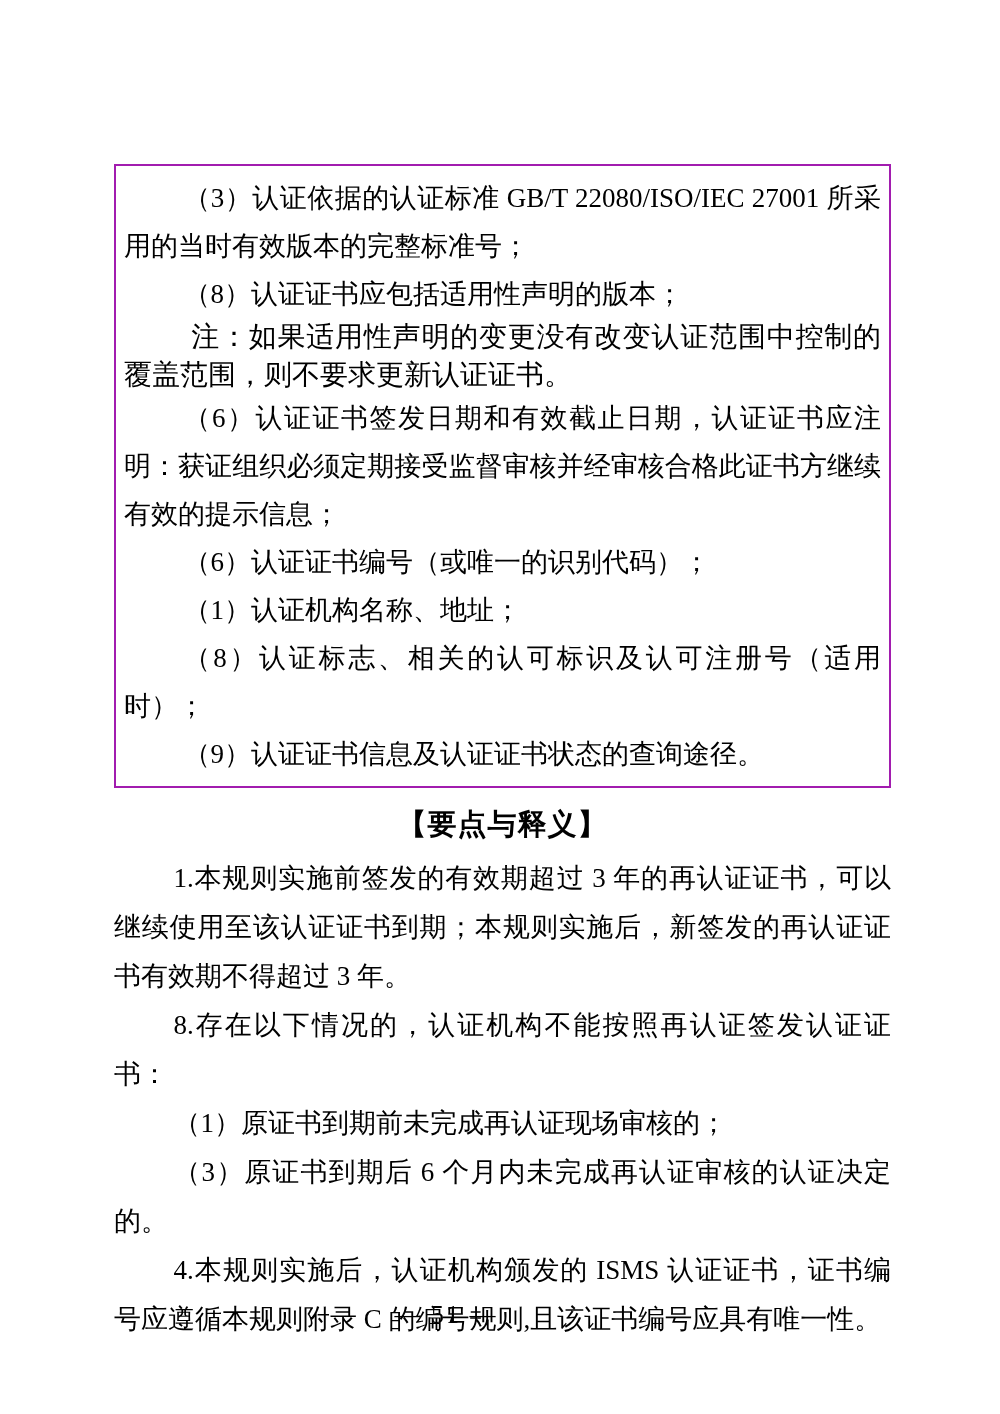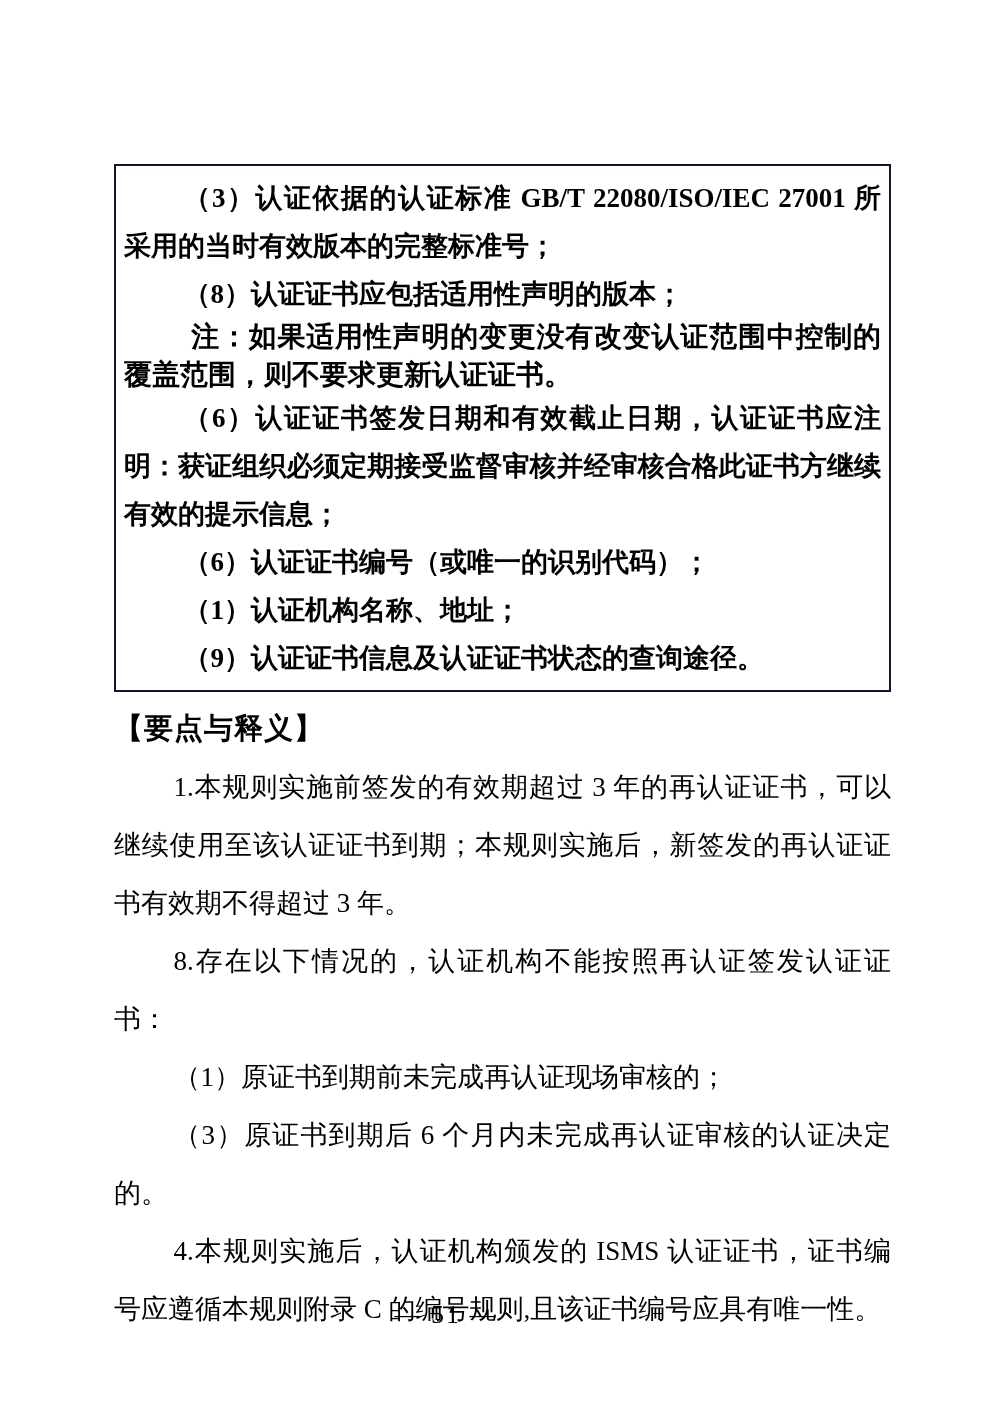--- a/index.html
+++ b/index.html
@@ -24,23 +24,22 @@
     position: absolute;
     left: 114px;
     top: 0;
     width: 777px;
   }
   
   .top-box {
     box-sizing: border-box;
     margin-top: 164px;
     width: 777px;
-    border: 2px solid #0f172a;
+    border: 2px solid #a21caf;
     padding: 8px 8px 8px 8px;
-    font-weight: bold;
   }
   .top-box p {
     margin: 0;
   }
   .box-item {
     font-size: 27px;
     line-height: 48px;
     text-indent: 2.2em;
     text-align: justify;
   }
@@ -51,26 +50,27 @@
     text-align: justify;
   }
   
   .section-heading {
     margin: 16px 0 0 0;
     font-family: "Liberation Sans", "DejaVu Sans", sans-serif;
     font-weight: bold;
     font-size: 29px;
     line-height: 40px;
     letter-spacing: 1px;
+    text-align: center;
   }
   
   .body-para {
     margin: 0;
     font-size: 27px;
-    line-height: 58px;
+    line-height: 49px;
     text-indent: 2.2em;
     text-align: justify;
   }
   .body-para.first {
     margin-top: 10px;
   }
   
   .footer {
     position: absolute;
     left: 0;
@@ -88,20 +88,21 @@
 <div class="page">
   <div class="content">
 
     <div class="top-box">
       <p class="box-item">（3）认证依据的认证标准 GB/T 22080/ISO/IEC 27001 所采用的当时有效版本的完整标准号；</p>
       <p class="box-item">（8）认证证书应包括适用性声明的版本；</p>
       <p class="box-note">注：如果适用性声明的变更没有改变认证范围中控制的覆盖范围，则不要求更新认证证书。</p>
       <p class="box-item">（6）认证证书签发日期和有效截止日期，认证证书应注明：获证组织必须定期接受监督审核并经审核合格此证书方继续有效的提示信息；</p>
       <p class="box-item">（6）认证证书编号（或唯一的识别代码）；</p>
       <p class="box-item">（1）认证机构名称、地址；</p>
+      <p class="box-item">（8）认证标志、相关的认可标识及认可注册号（适用时）；</p>
       <p class="box-item">（9）认证证书信息及认证证书状态的查询途径。</p>
     </div>
 
     <h2 class="section-heading">【要点与释义】</h2>
 
     <p class="body-para first">1.本规则实施前签发的有效期超过 3 年的再认证证书，可以继续使用至该认证证书到期；本规则实施后，新签发的再认证证书有效期不得超过 3 年。</p>
     <p class="body-para">8.存在以下情况的，认证机构不能按照再认证签发认证证书：</p>
     <p class="body-para">（1）原证书到期前未完成再认证现场审核的；</p>
     <p class="body-para">（3）原证书到期后 6 个月内未完成再认证审核的认证决定的。</p>
     <p class="body-para">4.本规则实施后，认证机构颁发的 ISMS 认证证书，证书编号应遵循本规则附录 C 的编号规则,且该证书编号应具有唯一性。</p>

